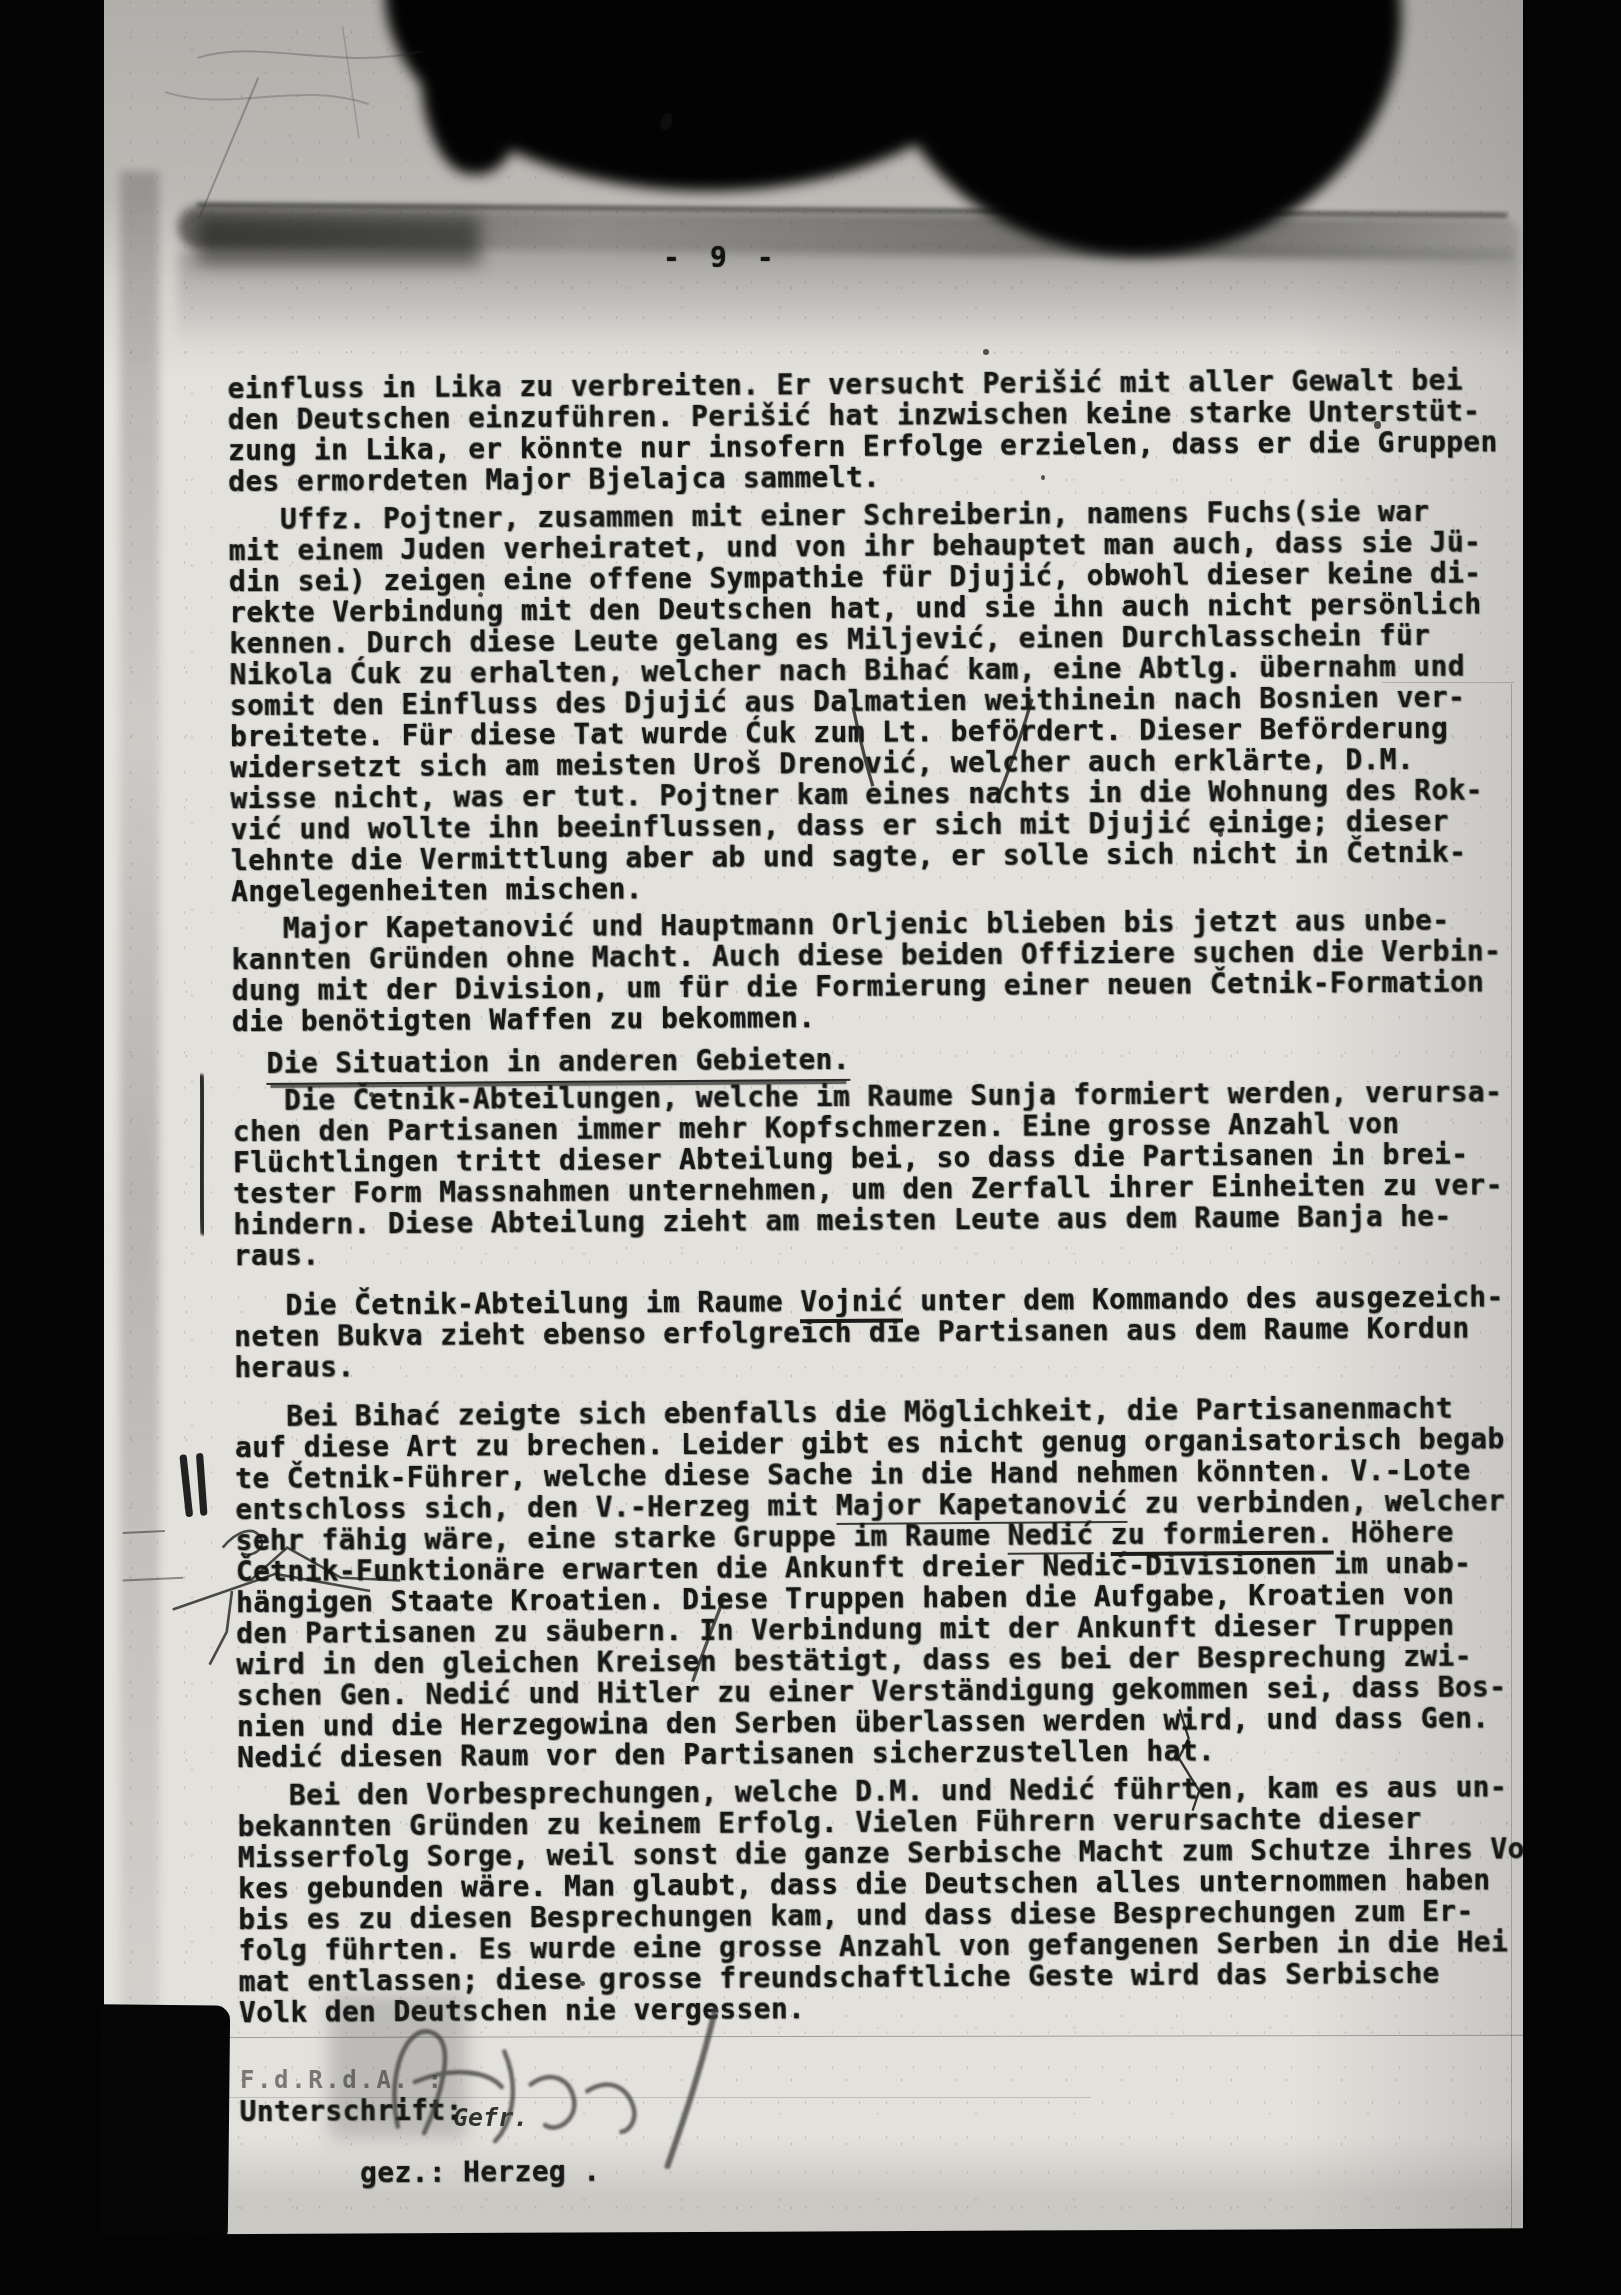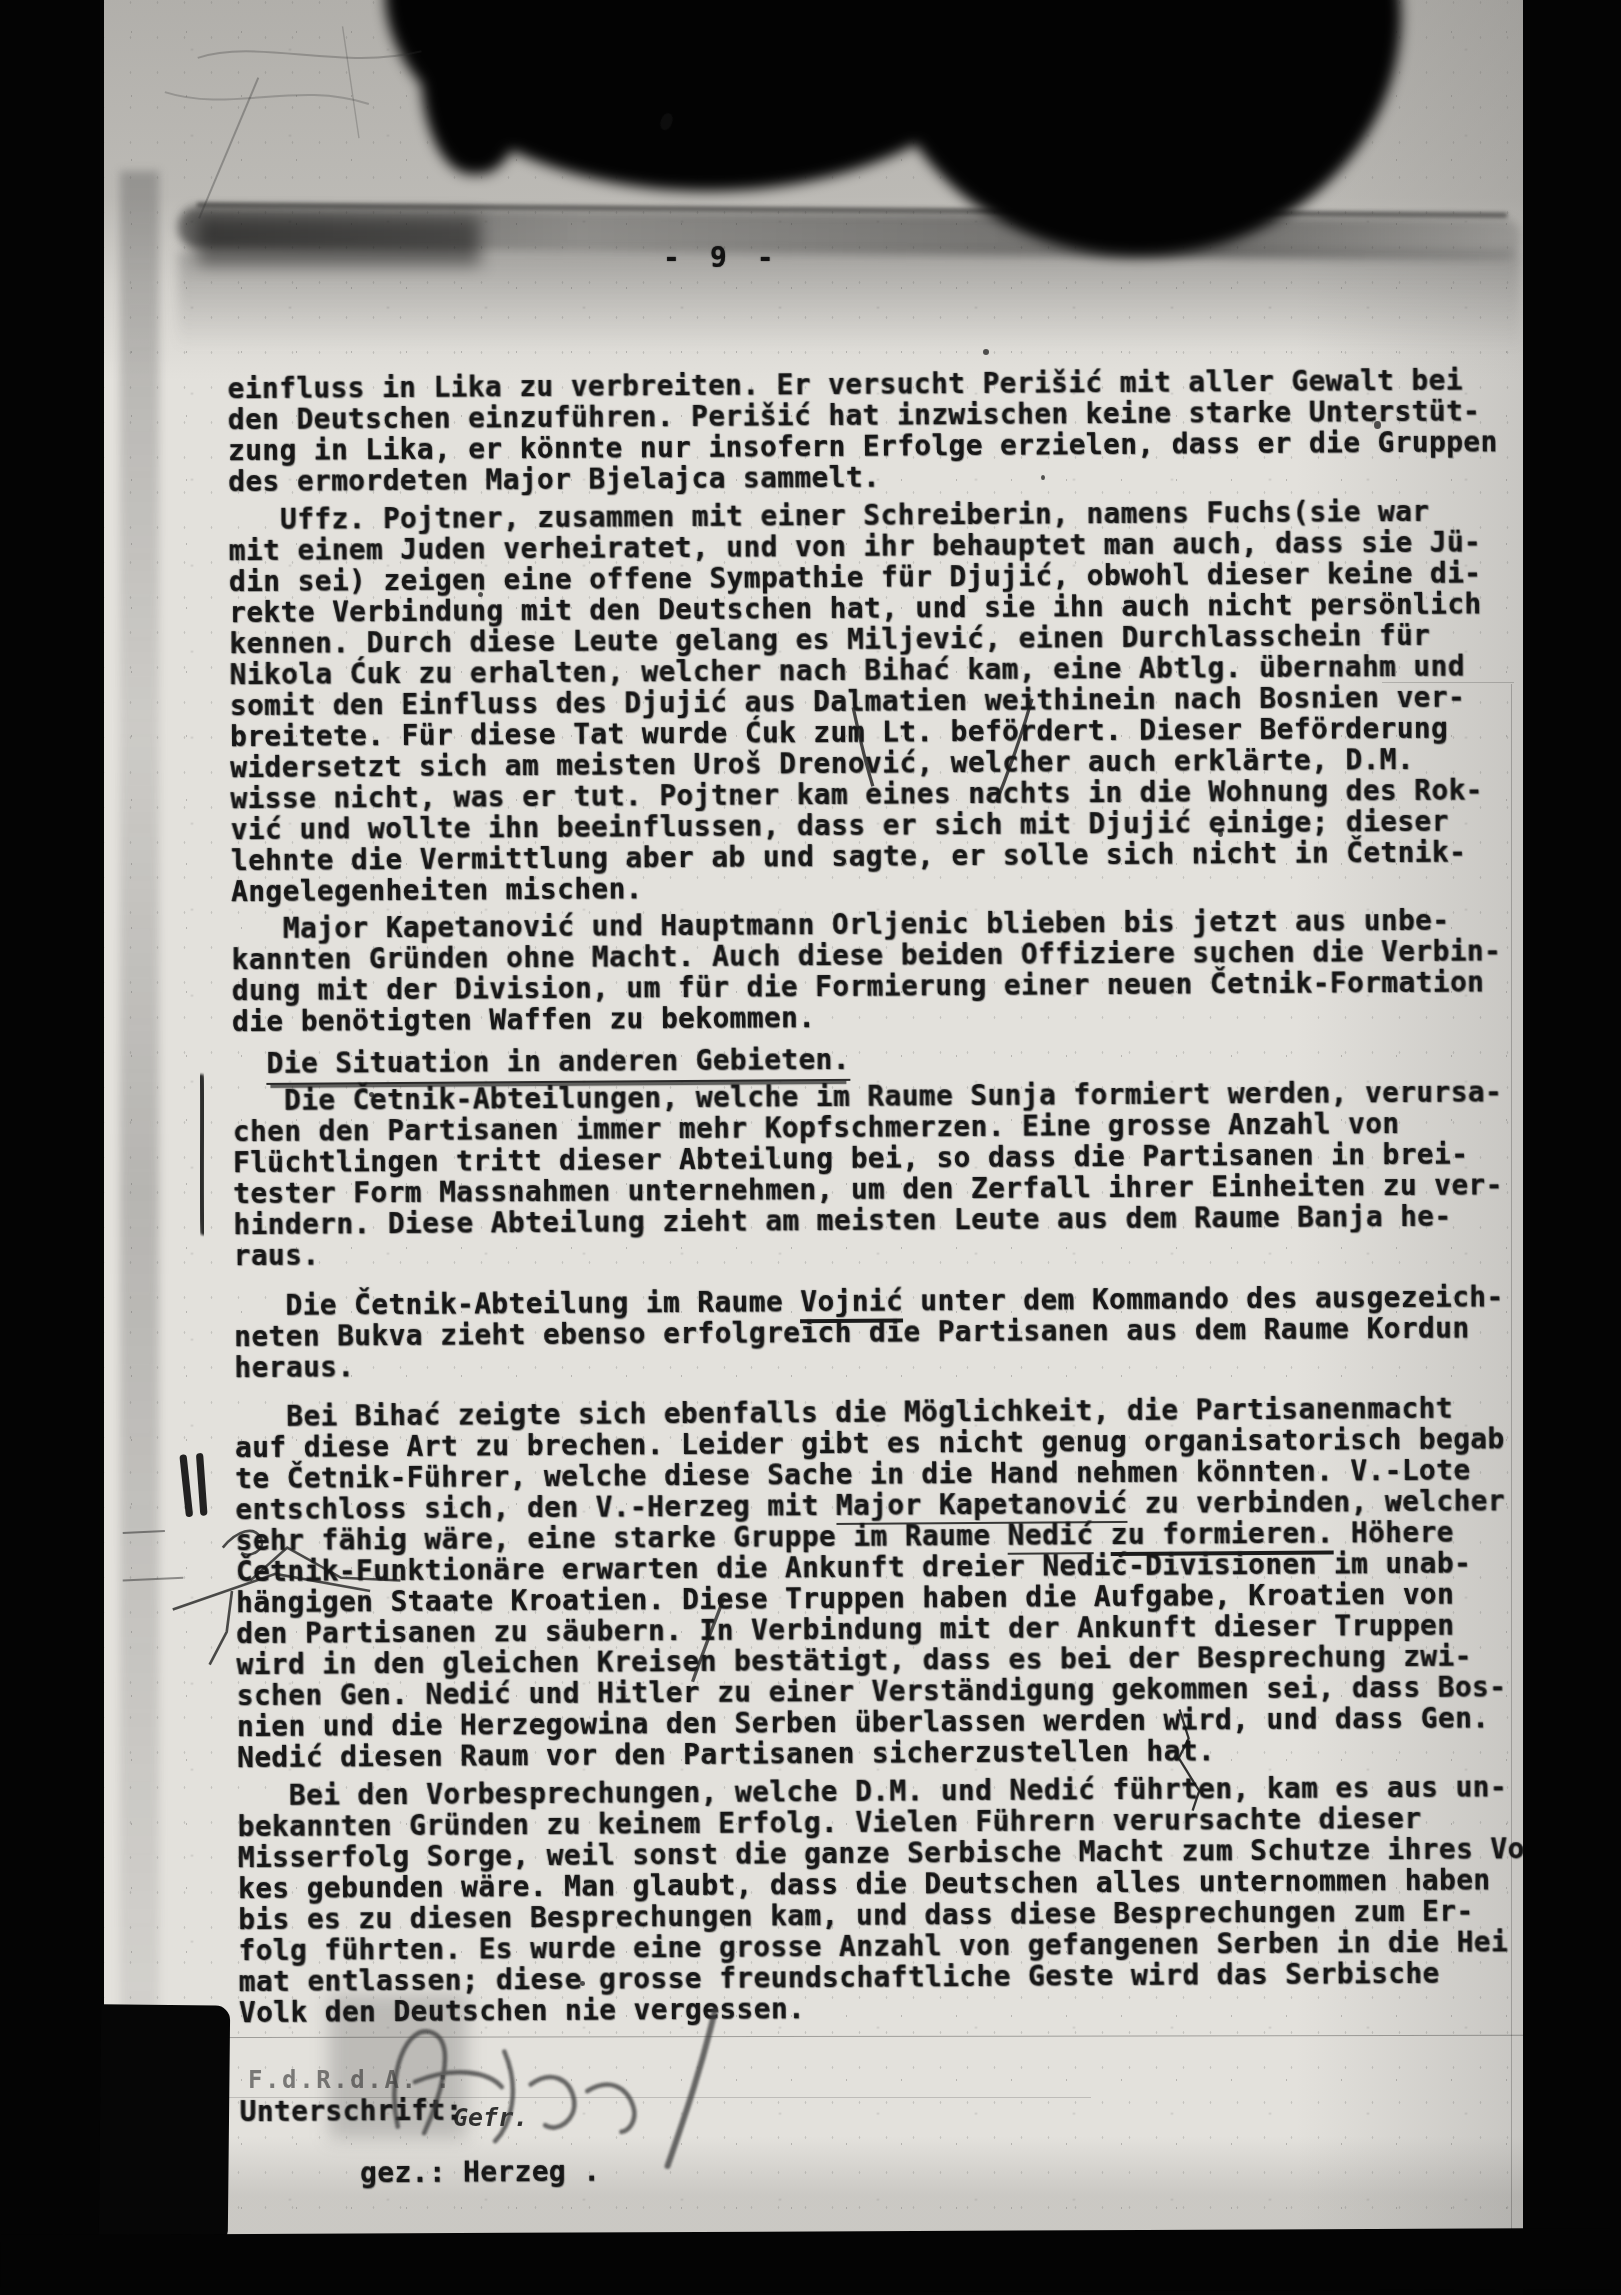--- a/index.html
+++ b/index.html
@@ -54,21 +54,21 @@
       text-shadow:0 0 1.3px rgba(25,25,25,.6), 0.7px 0.7px 0 rgba(60,60,60,.35);}
   .textblock p{margin:6.6px 0 0 0;}
   .textblock p:first-child{margin-top:0;}
   .textblock p.gap{margin-top:18.4px;}
   .textblock p.headp{margin-top:10.5px;}
   .u{border-bottom:2.6px solid rgba(25,25,25,.85);padding-bottom:0.7px;}
   .u2{border-bottom:4.6px solid rgba(10,10,10,.92);padding-bottom:1.3px;}
   .hd{border-bottom:2.6px solid rgba(20,20,20,.9);box-shadow:0 7.2px 0 -4px rgba(25,25,25,.65);padding-bottom:3.3px;}
   .sigblock{margin:4px 0 0 798px;}
   
-  .cert{position:absolute;left:248px;top:2066px;font-size:24px;font-weight:700;color:rgba(35,35,35,.55);filter:blur(0.7px);letter-spacing:2.6px;}
+  .cert{position:absolute;left:240px;top:2066px;font-size:24px;font-weight:700;color:rgba(35,35,35,.55);filter:blur(0.7px);letter-spacing:2.6px;}
   .rank{position:absolute;left:453px;top:2103px;font-size:25px;font-weight:700;color:rgba(25,25,25,.88);filter:blur(0.4px);font-style:italic;}
   .overlay{position:absolute;left:0;top:0;pointer-events:none;}
 </style>
 </head>
 <body>
 
 <div class="stage">
 
   <div class="page"></div>
 

